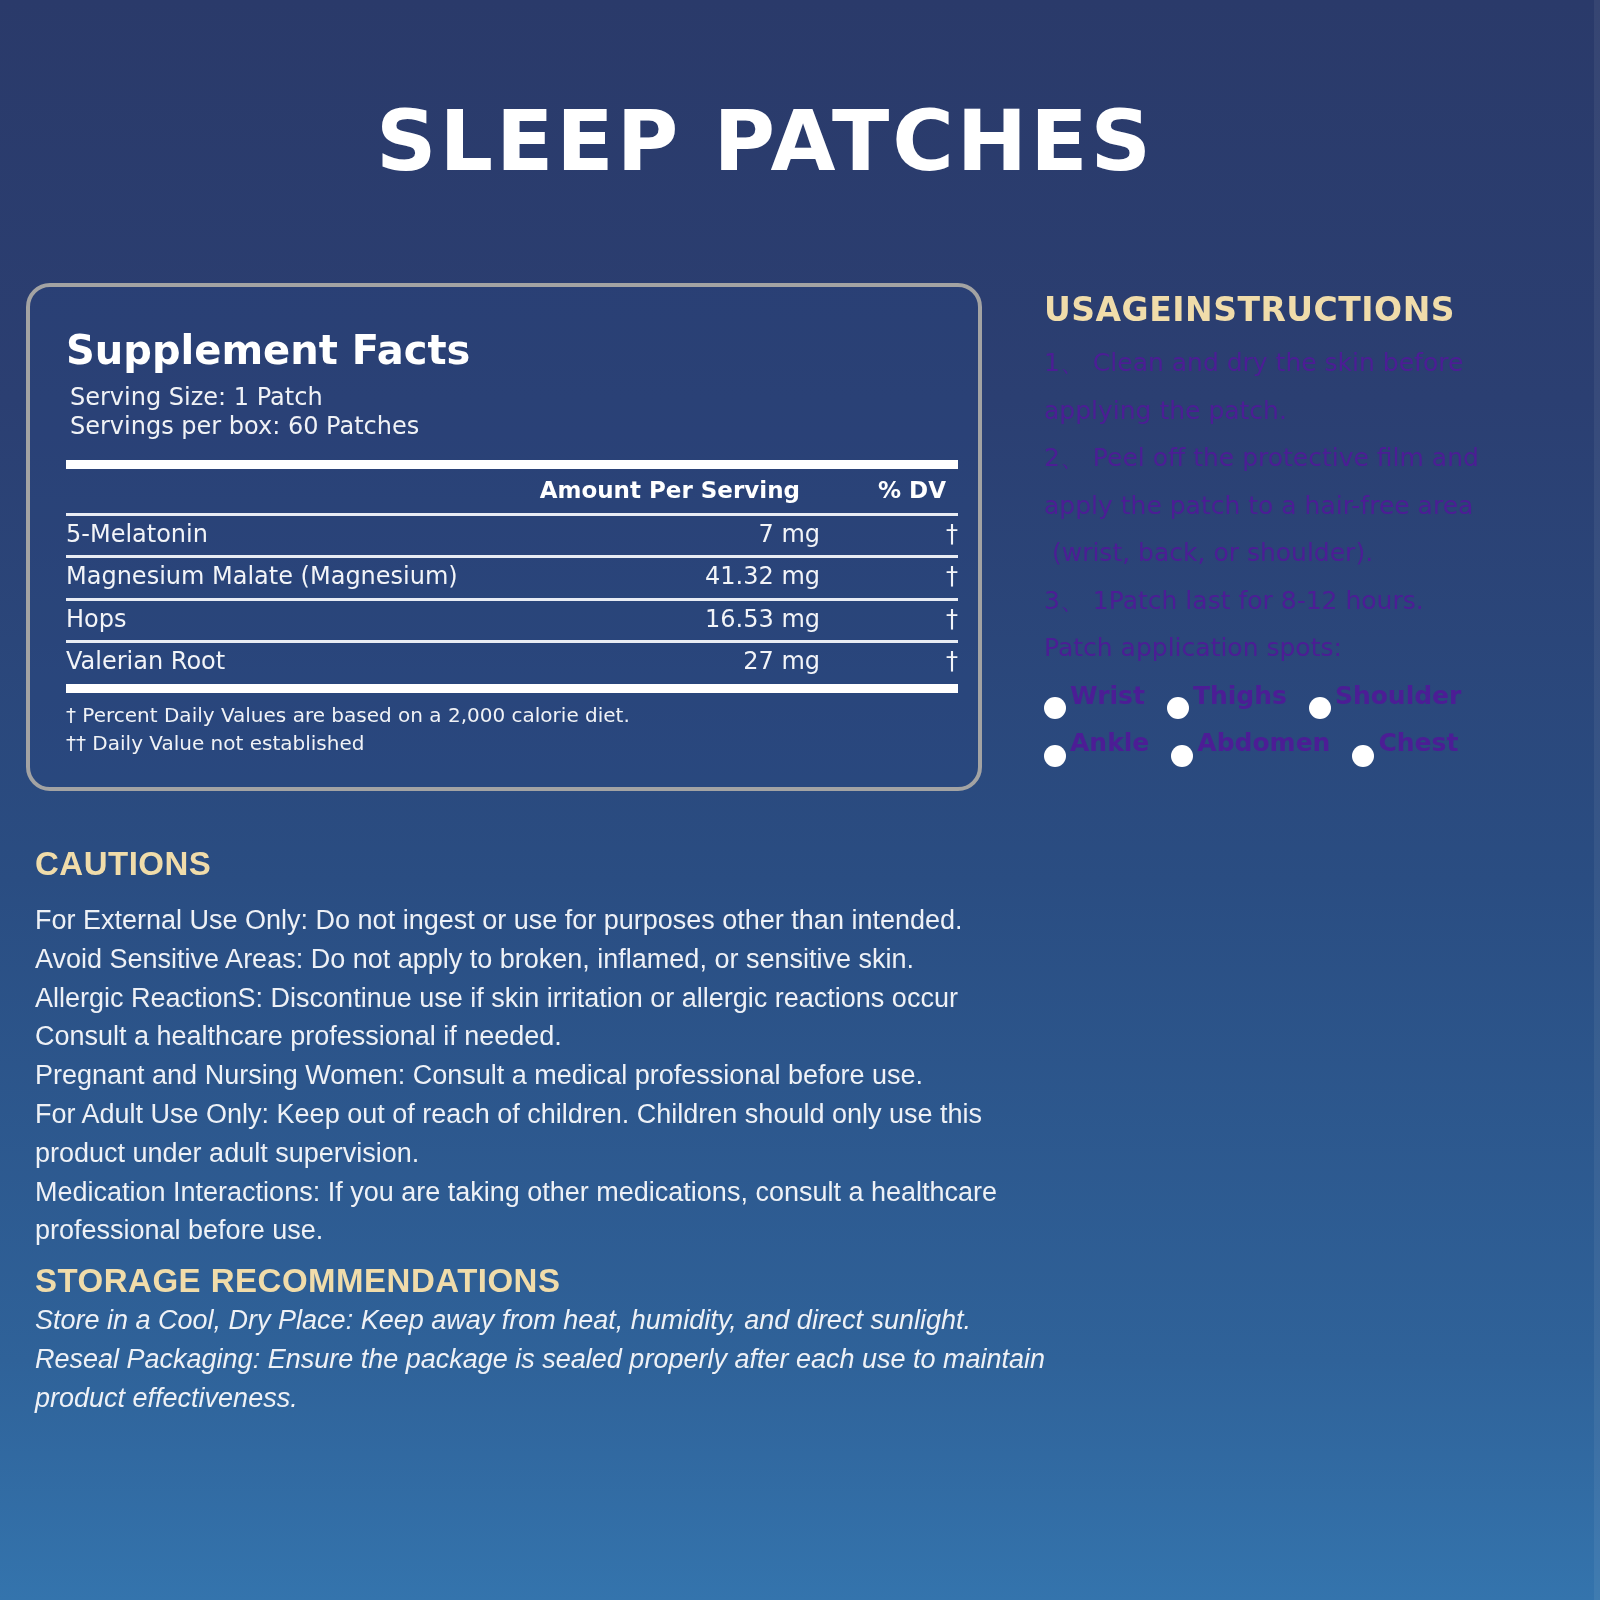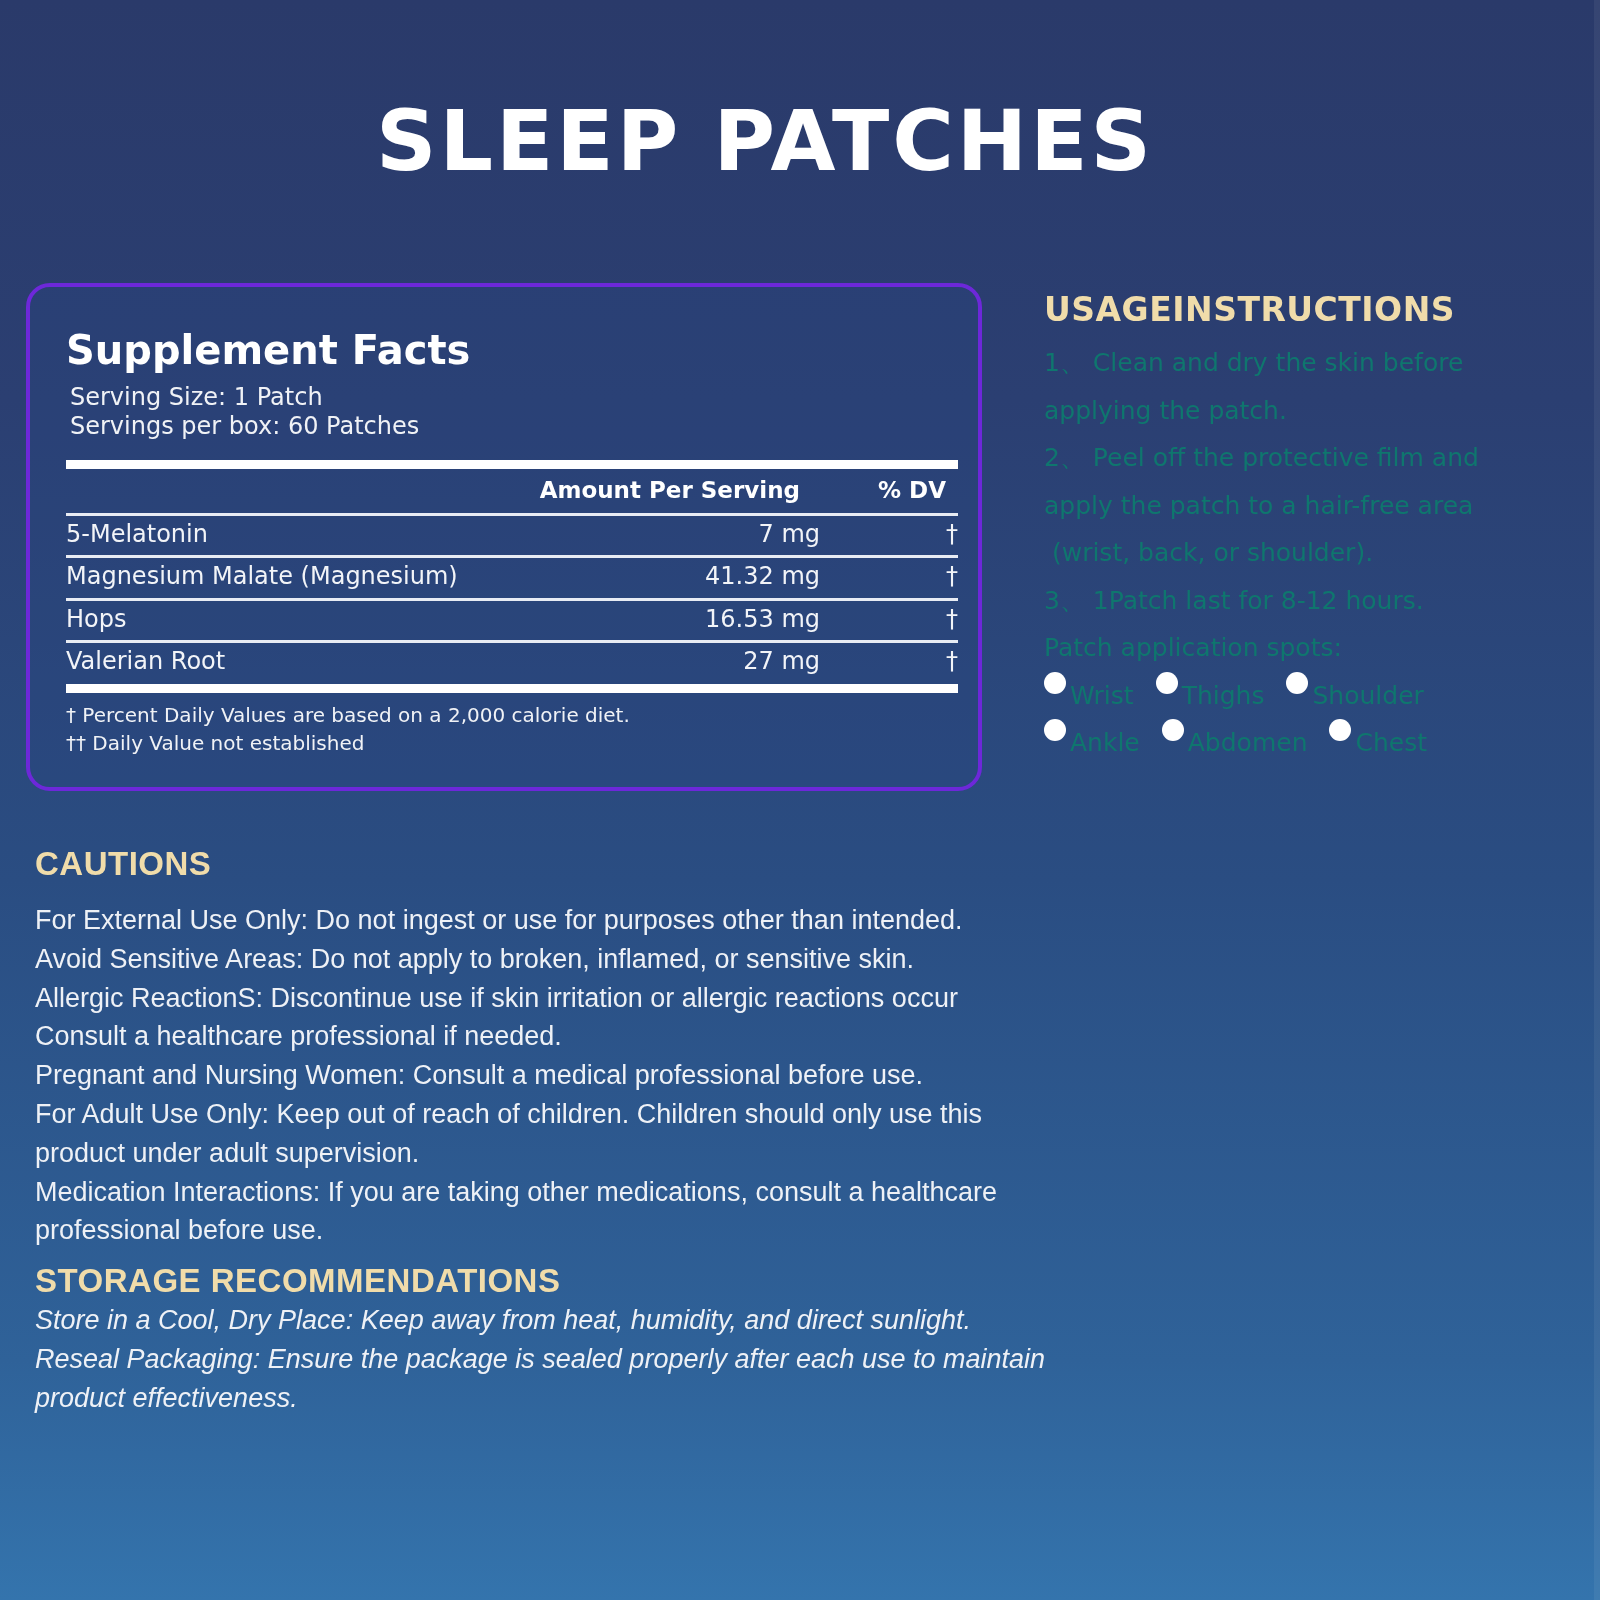--- a/index.html
+++ b/index.html
@@ -8,42 +8,42 @@
     background: linear-gradient(to bottom, #2a3a6a 0%, #2b3f72 25%, #2a4d82 55%, #2f6299 85%, #3474ad 100%);
     font-family: "Liberation Sans", sans-serif; color: #f2f4f8;
   }
   .edge { position: absolute; right: 0; top: 0; width: 6px; height: 1600px; background: rgba(255,255,255,0.06); }
   .title {
     position: absolute; top: 92px; left: 0; width: 1530px; text-align: center;
     font-family: "DejaVu Sans", sans-serif; font-weight: bold; font-size: 84px; letter-spacing: 3px; color: #ffffff;
   }
   .card {
     position: absolute; left: 26px; top: 283px; width: 956px; height: 508px;
-    border: 4px solid #6d28d9; border-radius: 24px; box-sizing: border-box;
+    border: 4px solid #a3a3a3; border-radius: 24px; box-sizing: border-box;
     background: rgba(40,70,125,0.35);
   }
   .facts-title { position: absolute; left: 36px; top: 40px; font-family: "DejaVu Sans", sans-serif; font-weight: bold; font-size: 40px; color: #fff; }
   .serving { position: absolute; left: 40px; font-family: "DejaVu Sans", sans-serif; font-size: 24px; color: #f0f2f6; }
   .s1 { top: 96px; } .s2 { top: 125px; }
   .rule-thick { position: absolute; left: 36px; width: 892px; height: 9px; background: #fff; }
   .rule-thin { position: absolute; left: 36px; width: 892px; height: 3px; background: #e8ecf4; }
   .hdr { position: absolute; top: 190px; font-family: "DejaVu Sans", sans-serif; font-weight: bold; font-size: 23px; color: #fff; }
   .hdr-amount { right: 178px; } .hdr-dv { right: 32px; }
   .row { position: absolute; left: 36px; width: 892px; height: 40px; font-family: "DejaVu Sans", sans-serif; font-size: 24px; color: #f2f4f8; }
   .row .name { position: absolute; left: 0; top: 6px; }
   .row .amt { position: absolute; right: 138px; top: 6px; }
   .row .dv { position: absolute; right: 0; top: 6px; }
   .foot { position: absolute; left: 36px; font-family: "DejaVu Sans", sans-serif; font-size: 20px; color: #f0f2f6; }
   .f1 { top: 416px; } .f2 { top: 444px; }
 
   .usage { position: absolute; left: 1044px; top: 290px; width: 540px; }
   .usage h2 { margin: 0 0 10px 0; font-family: "DejaVu Sans", sans-serif; font-size: 33px; font-weight: bold; color: #f0dcaa; letter-spacing: 0.5px; }
-  .usage .line { font-family: "DejaVu Sans", sans-serif; font-size: 25px; line-height: 47.5px; color: #0f766e; white-space: nowrap; }
+  .usage .line { font-family: "DejaVu Sans", sans-serif; font-size: 25px; line-height: 47.5px; color: #4c1d95; white-space: nowrap; }
   .spots { display: flex; gap: 22px; }
-  .spot { display: flex; align-items: flex-start; }
+  .spot { display: flex; align-items: flex-end; font-weight: bold; }
   .dot { display: inline-block; width: 22px; height: 22px; border-radius: 50%; background: #fff; margin-right: 4px; }
 
   .section { position: absolute; left: 35px; width: 1200px; }
   .section h2 { margin: 0; font-family: Liberation Sans, sans-serif; font-size: 33px; font-weight: bold; color: #f0dcaa; letter-spacing: 0.5px; }
   .section .para { font-family: "Liberation Sans", sans-serif; font-size: 27px; line-height: 38.8px; color: #eef1f6; white-space: nowrap; }
   .cautions { top: 845px; }
   .cautions .body { margin-top: 18px; }
   .storage { top: 1262px; }
   .storage .body { margin-top: 1px; font-style: italic; }
 </style>

